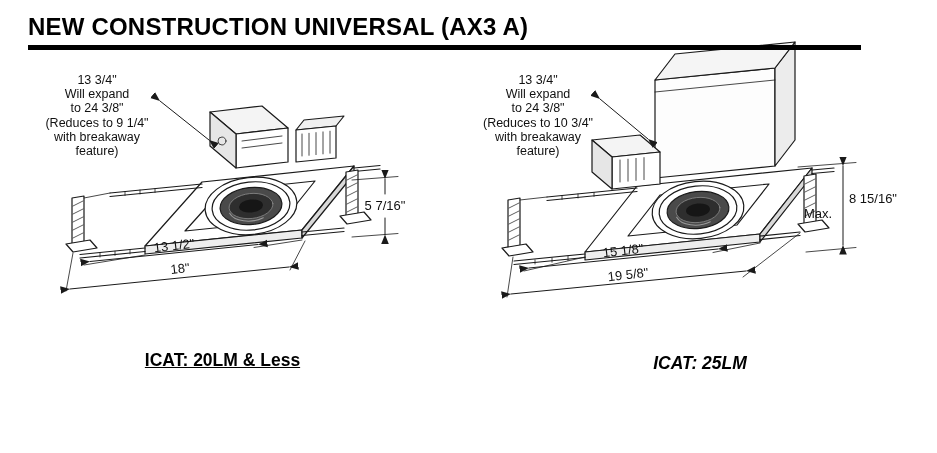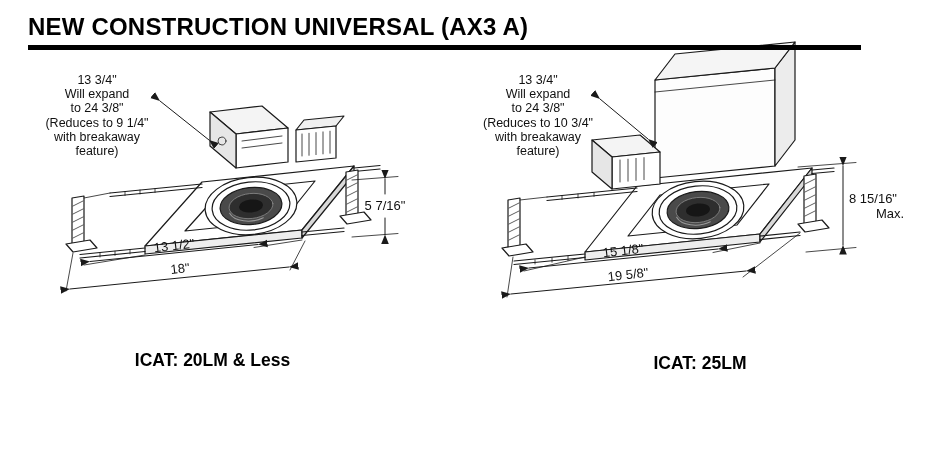--- a/index.html
+++ b/index.html
@@ -12,27 +12,27 @@
   .note{position:absolute;text-align:center;font-size:12.5px;line-height:14.2px;color:#111;}
   #note-left{left:30px;top:73px;width:134px;}
   #note-right{left:460px;top:73px;width:156px;}
   .note span{display:block;}
   .dim-label{position:absolute;font-size:13px;color:#111;white-space:nowrap;}
   .rot{transform:rotate(-6.5deg);}
   #dim-left-height{left:352px;top:198px;width:66px;text-align:center;}
   #dim-left-winner{left:139px;top:238px;width:70px;text-align:center;}
   #dim-left-wouter{left:150px;top:261px;width:60px;text-align:center;}
   #dim-right-height1{left:849px;top:191px;width:80px;}
-  #dim-right-height2{left:876px;top:206px;width:60px;}
+  #dim-right-height2{left:804px;top:206px;width:60px;}
   #dim-right-winner{left:588px;top:243px;width:70px;text-align:center;}
   #dim-right-wouter{left:593px;top:267px;width:70px;text-align:center;}
   .caption{position:absolute;text-align:center;font-weight:bold;font-size:17.5px;
            line-height:21px;color:#000;}
-  #caption-left{left:45px;top:350px;width:335px;}
-  #caption-right{left:555px;top:353px;width:290px;}
+  #caption-left{left:55px;top:350px;width:335px;text-decoration:underline;}
+  #caption-right{left:555px;top:353px;width:290px;font-style:italic;}
 </style>
 </head>
 <body>
 
 <div id="page">
 
   <svg id="line-art" width="937" height="453" viewBox="0 0 937 453" shape-rendering="geometricPrecision">
     <defs>
       <marker id="ah" viewBox="0 0 10 10" refX="0.5" refY="5" markerWidth="10" markerHeight="10" orient="auto-start-reverse" markerUnits="strokeWidth">
         <path d="M0.5,5 L10,1.2 L10,8.8 Z" fill="#1a1a1a"></path>

